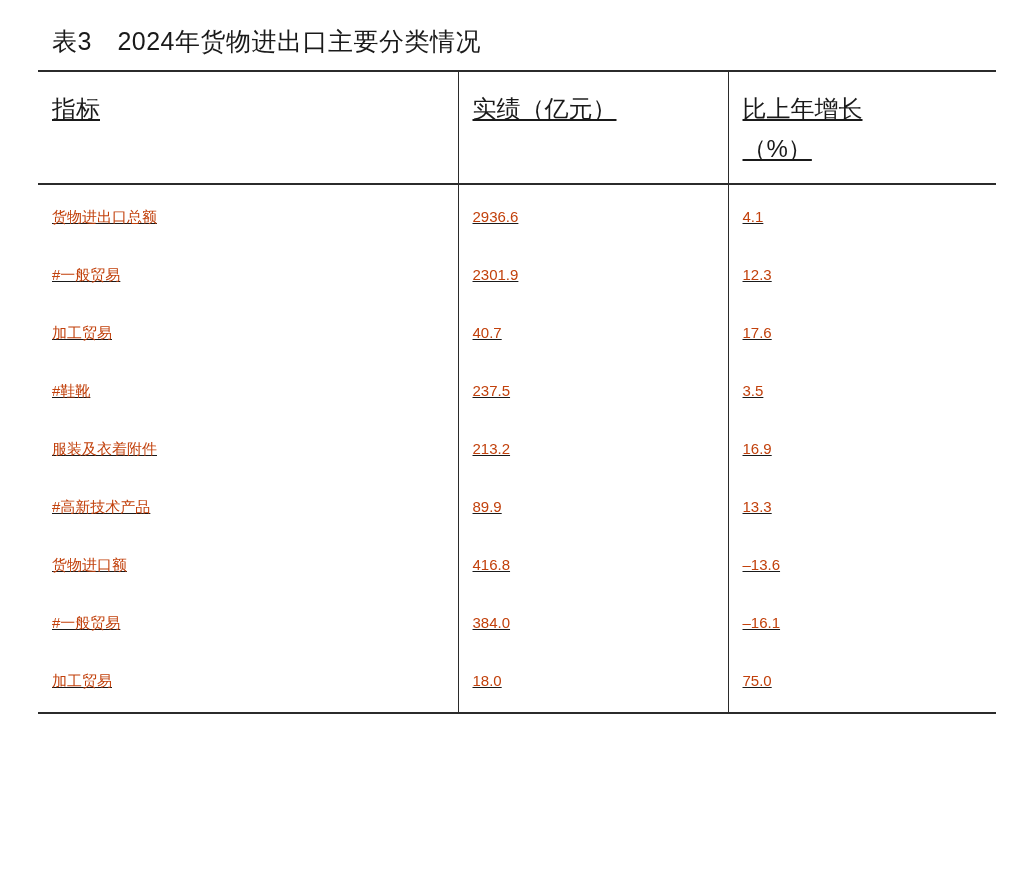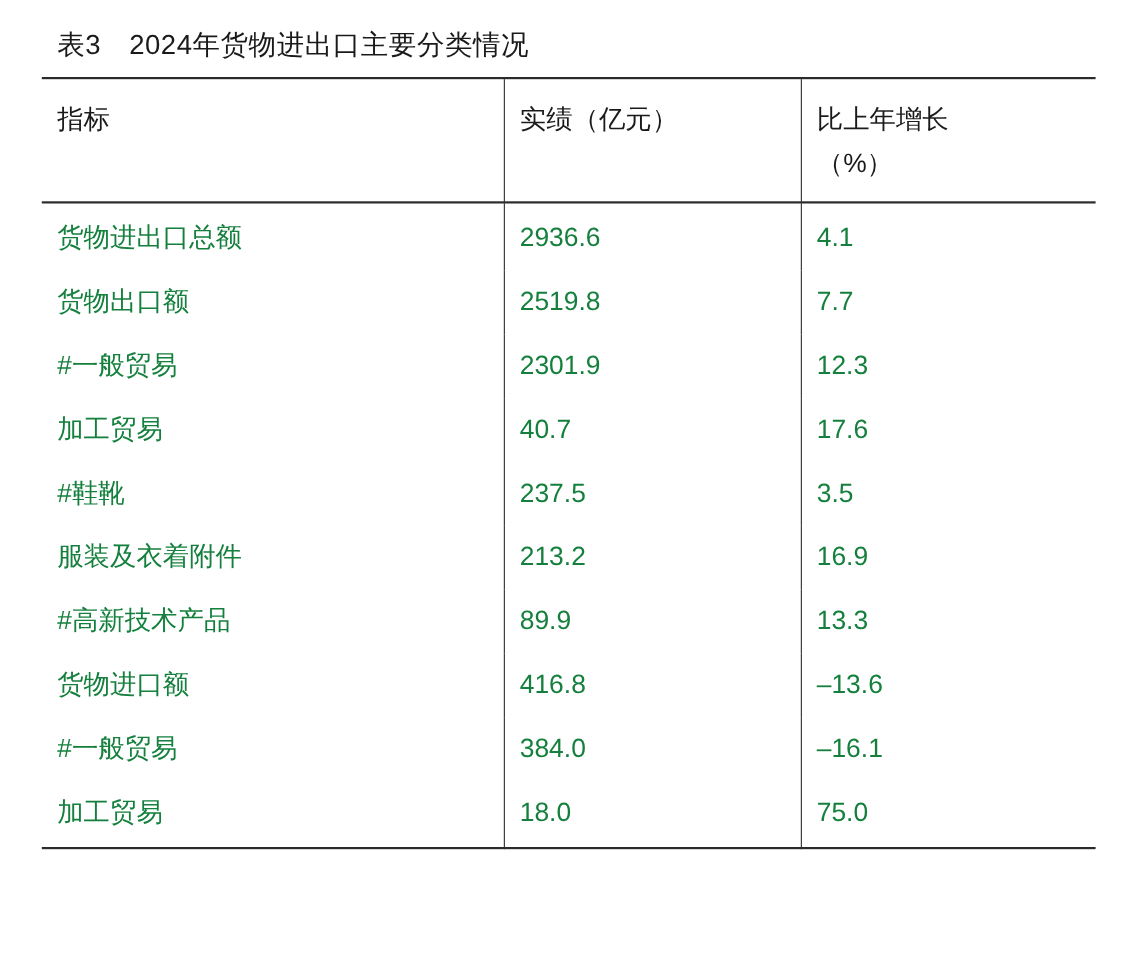--- a/index.html
+++ b/index.html
@@ -26,20 +26,21 @@
     line-height: 34px;
     letter-spacing: 0.5px;
     color: #1a1a1a;
     padding: 6px 0 12px 14px;
     white-space: pre;
   }
   table.stat-table {
     width: 958px;
     border-collapse: collapse;
     table-layout: fixed;
+    text-decoration: underline;
   }
   table.stat-table col.c0 { width: 420px; }
   table.stat-table col.c1 { width: 270px; }
   table.stat-table col.c2 { width: 268px; }
 
   table.stat-table thead tr.head-row {
     border-top: 2.5px solid #2b2b2b;
     border-bottom: 2px solid #2b2b2b;
   }
   table.stat-table th {
@@ -53,24 +54,24 @@
   }
   table.stat-table th.col1,
   table.stat-table td.col1 {
     border-left: 1.6px solid #2b2b2b;
   }
   table.stat-table th.col2,
   table.stat-table td.col2 {
     border-left: 1.6px solid #2b2b2b;
   }
   table.stat-table td {
-    font-size: 24px;
+    font-size: 15px;
     line-height: 30px;
     padding: 14px 0 14px 14px;
-    color: #15803d;
+    color: #c2410c;
     vertical-align: top;
     white-space: pre;
   }
   table.stat-table tbody tr:first-child td {
     padding-top: 17px;
   }
   table.stat-table tbody tr:last-child td {
     padding-bottom: 16px;
   }
   table.stat-table tbody {
@@ -101,25 +102,20 @@
           <span class="hdr-line1">比上年增长</span>
           <span class="hdr-line2">（%）</span>
         </th>
       </tr>
     </thead>
     <tbody>
       <tr>
         <td class="col0">货物进出口总额</td>
         <td class="col1">2936.6</td>
         <td class="col2">4.1</td>
-      </tr>
-      <tr>
-        <td class="col0">货物出口额</td>
-        <td class="col1">2519.8</td>
-        <td class="col2">7.7</td>
       </tr>
       <tr>
         <td class="col0">#一般贸易</td>
         <td class="col1">2301.9</td>
         <td class="col2">12.3</td>
       </tr>
       <tr>
         <td class="col0">加工贸易</td>
         <td class="col1">40.7</td>
         <td class="col2">17.6</td>

